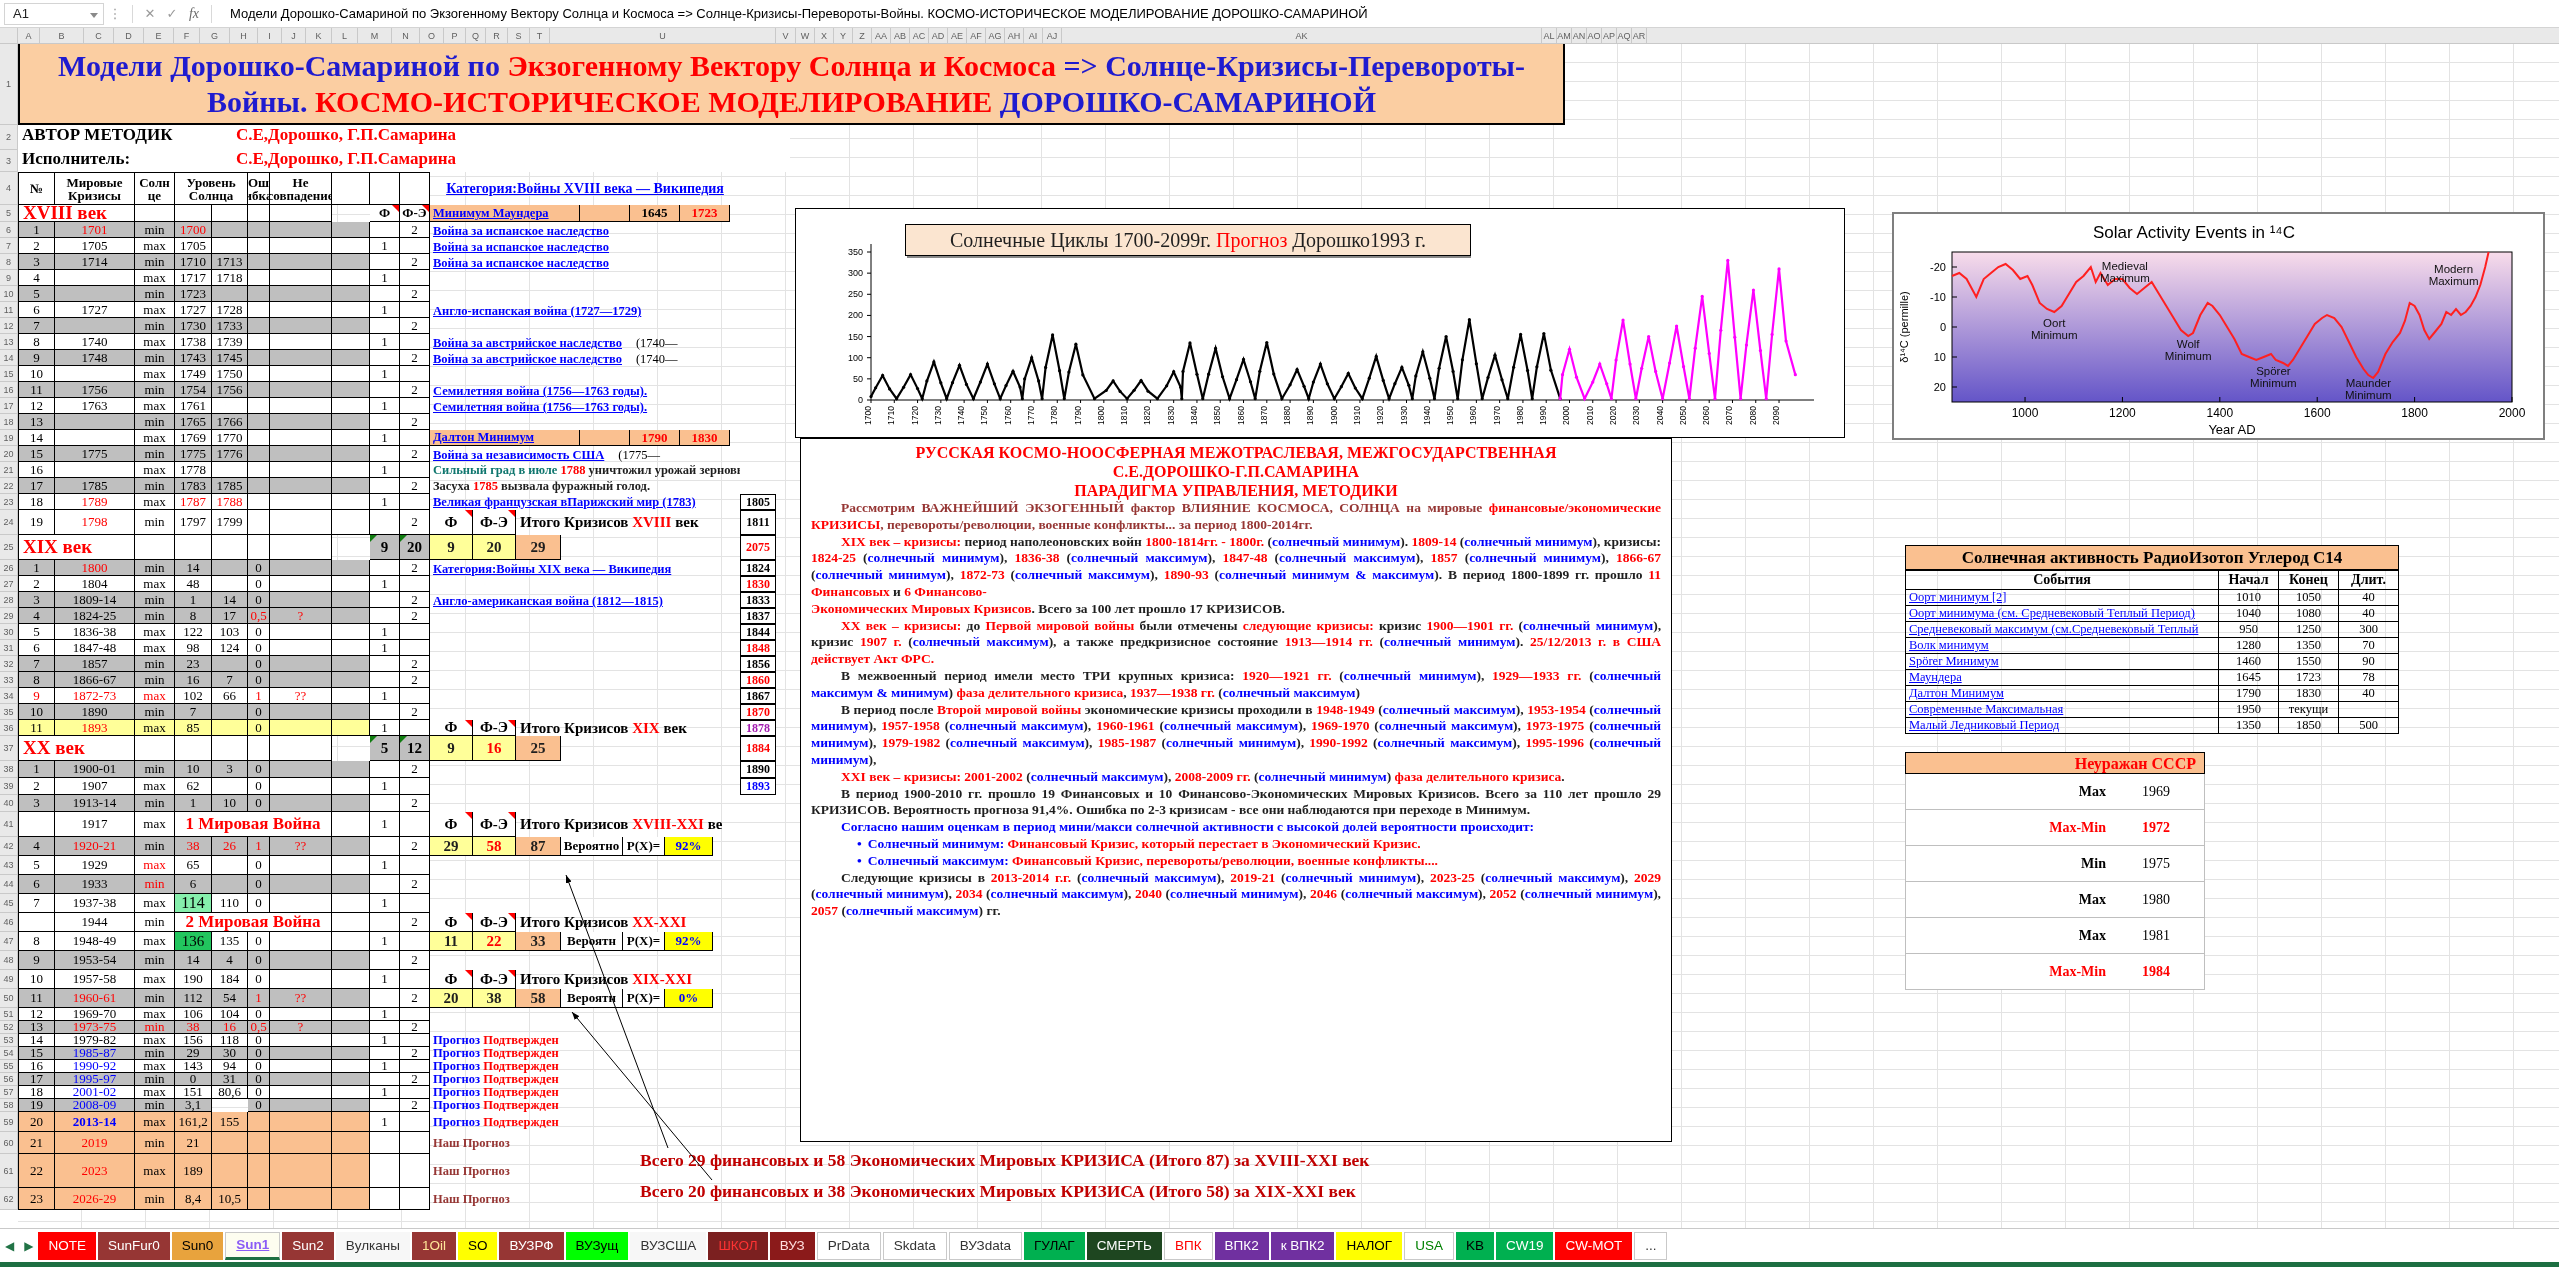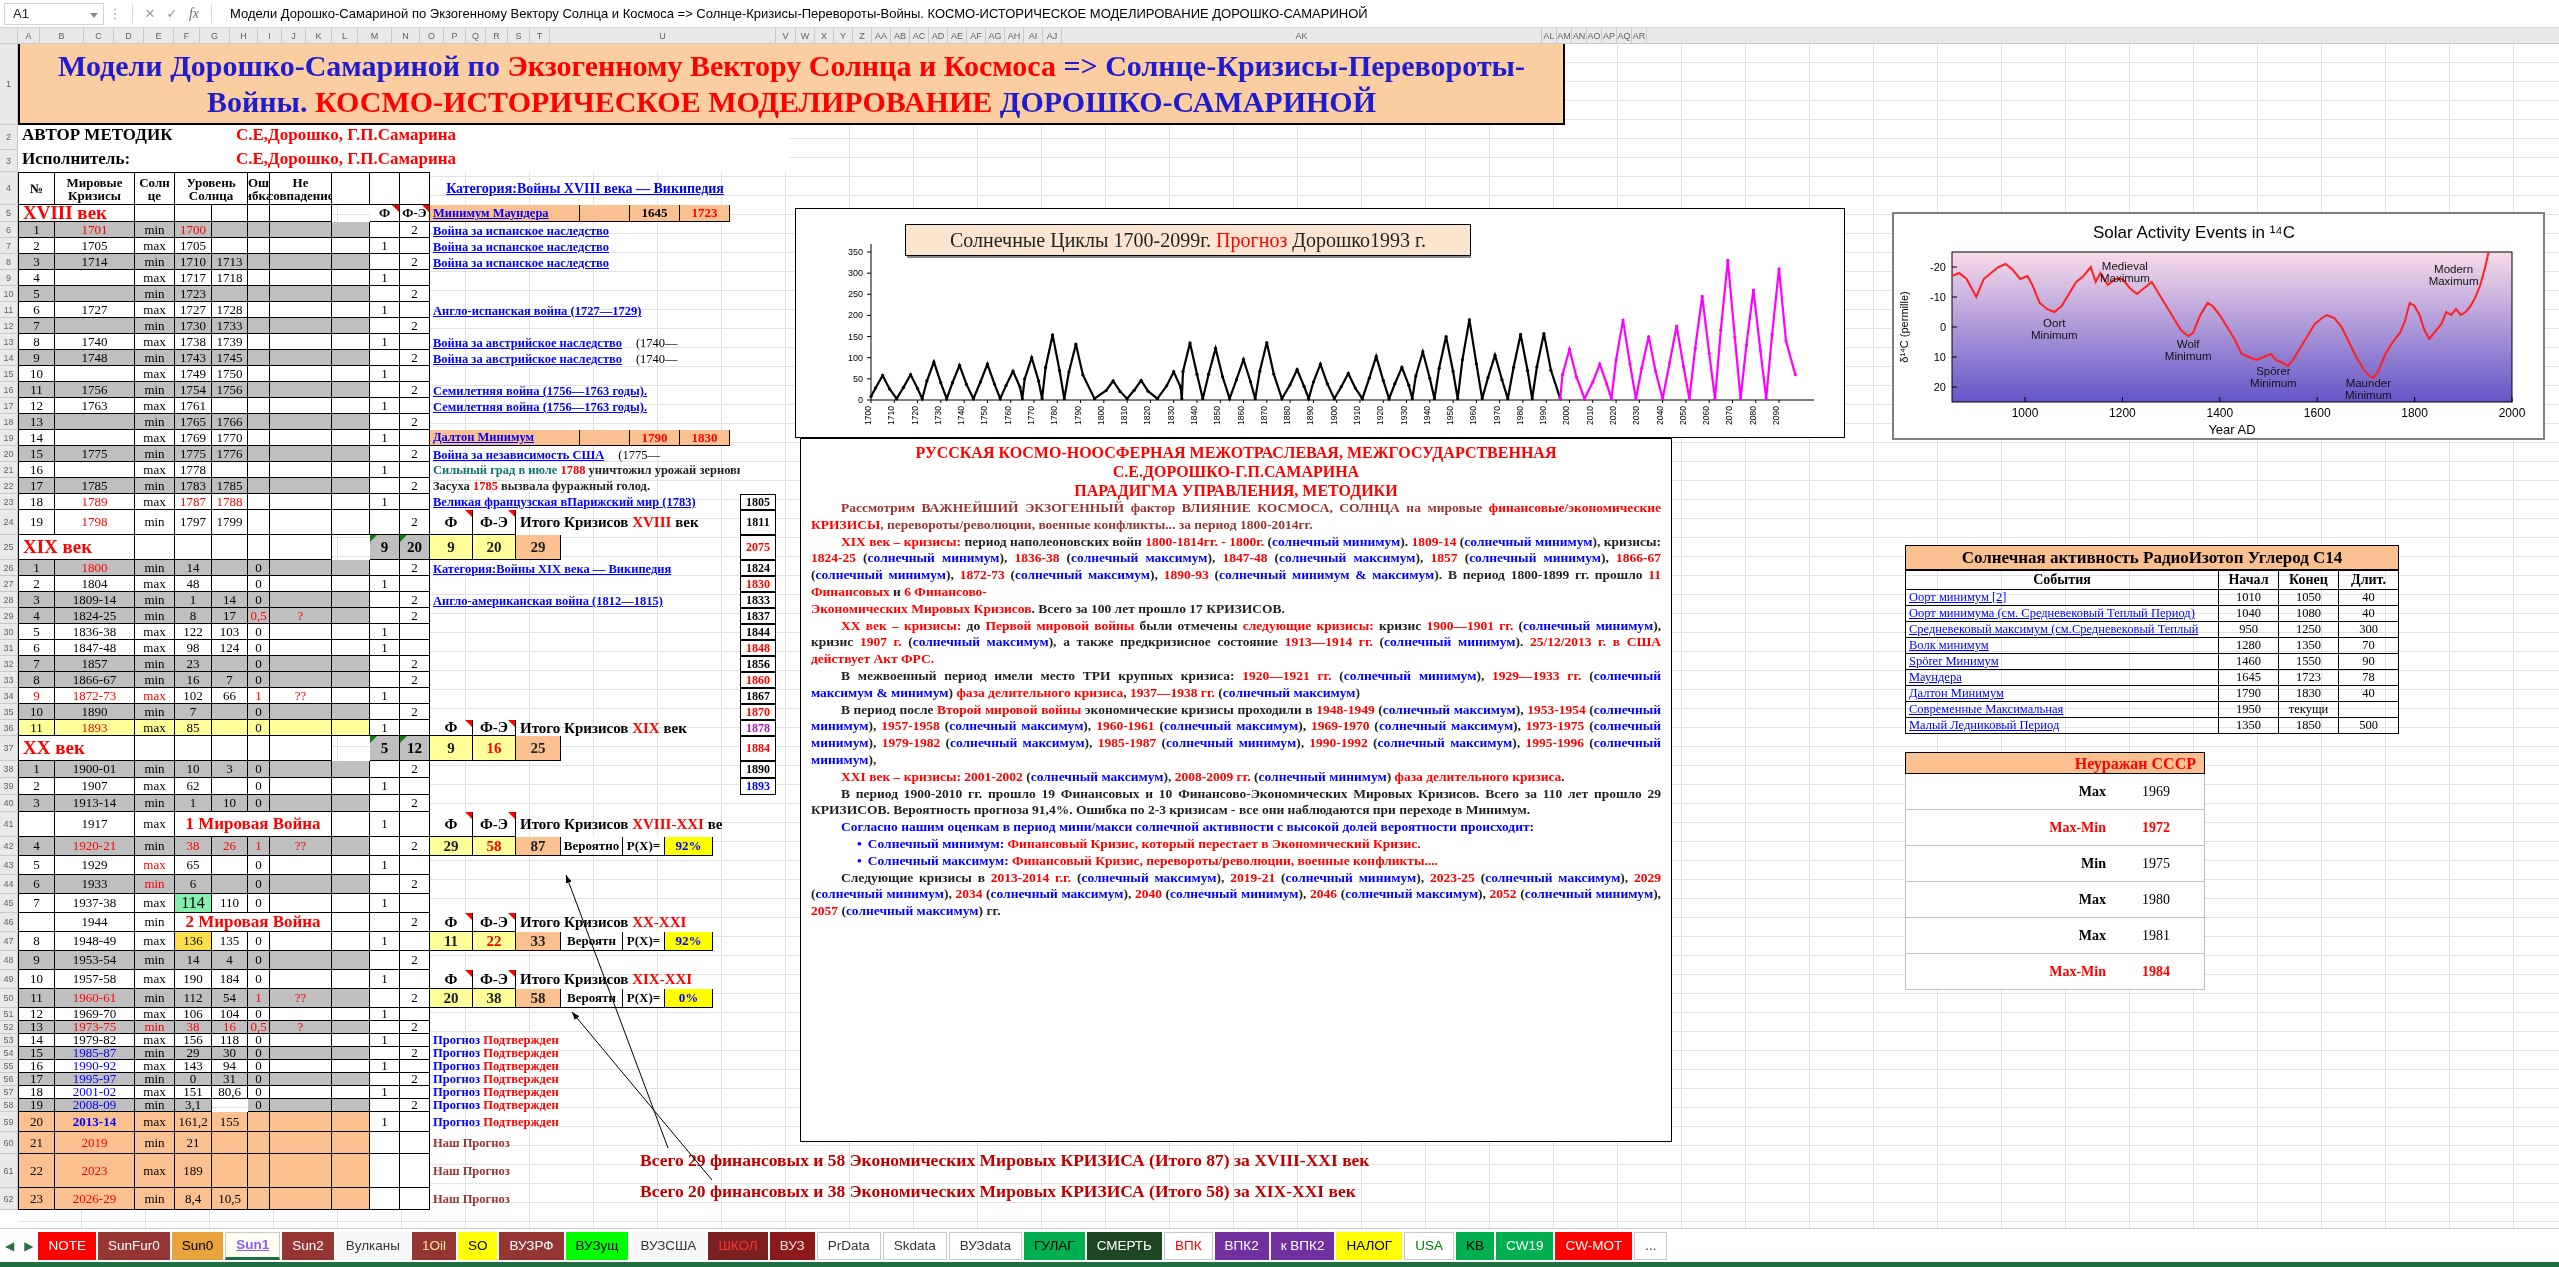--- a/index.html
+++ b/index.html
@@ -893,21 +893,21 @@
           <div class="cell sumcell rc" style="width: 43px; align-self: stretch;">Ф</div>
           <div class="cell sumcell rc" style="width: 43px; align-self: stretch;">Ф-Э</div>
           <div class="problbl" style="font-size: 15px; padding-left: 4px;"><span style="color: rgb(0, 0, 0);">Итого Кризисов </span><span style="color: rgb(255, 0, 0);">XX-XXI</span></div>
         </div>
       </div>
       <div class="trow" style="height: 19px;">
         <div class="gut">47</div>
         <div class="cell first" style="width: 37px; background: rgb(255, 255, 255); font-size: 13px;">8</div>
         <div class="cell" style="width: 80px; background: rgb(255, 255, 255); font-size: 13px;">1948-49</div>
         <div class="cell" style="width: 40px; background: rgb(255, 255, 255); font-size: 13px;">max</div>
-        <div class="cell" style="width: 37px; background: #fde047; font-size: 13px;">136</div>
+        <div class="cell" style="width: 37px; background: #22c55e; font-size: 15px;">136</div>
         <div class="cell" style="width: 36px; background: rgb(255, 255, 255); font-size: 13px;">135</div>
         <div class="cell" style="width: 22px; background: rgb(255, 255, 255); font-size: 13px;">0</div>
         <div class="cell" style="width: 62px; background: rgb(255, 255, 255); font-size: 13px;"></div>
         <div class="cell" style="width: 38px; background: rgb(255, 255, 255); border-right: 1px solid rgb(0, 0, 0);"></div>
         <div class="cell" style="width: 30px; background: rgb(255, 255, 255); font-size: 13px;">1</div>
         <div class="cell" style="width: 30px; background: rgb(255, 255, 255); font-size: 13px;"></div>
         <div class="note-area">
           <div class="cell sumcell" style="width: 43px; align-self: stretch; background: rgb(255, 255, 153); color: rgb(31, 31, 31);">11</div>
           <div class="cell sumcell" style="width: 43px; align-self: stretch; background: rgb(255, 255, 153); color: rgb(255, 0, 0);">22</div>
           <div class="cell sumcell" style="width: 45px; align-self: stretch; background: rgb(250, 192, 144); color: rgb(31, 31, 31);">33</div>

